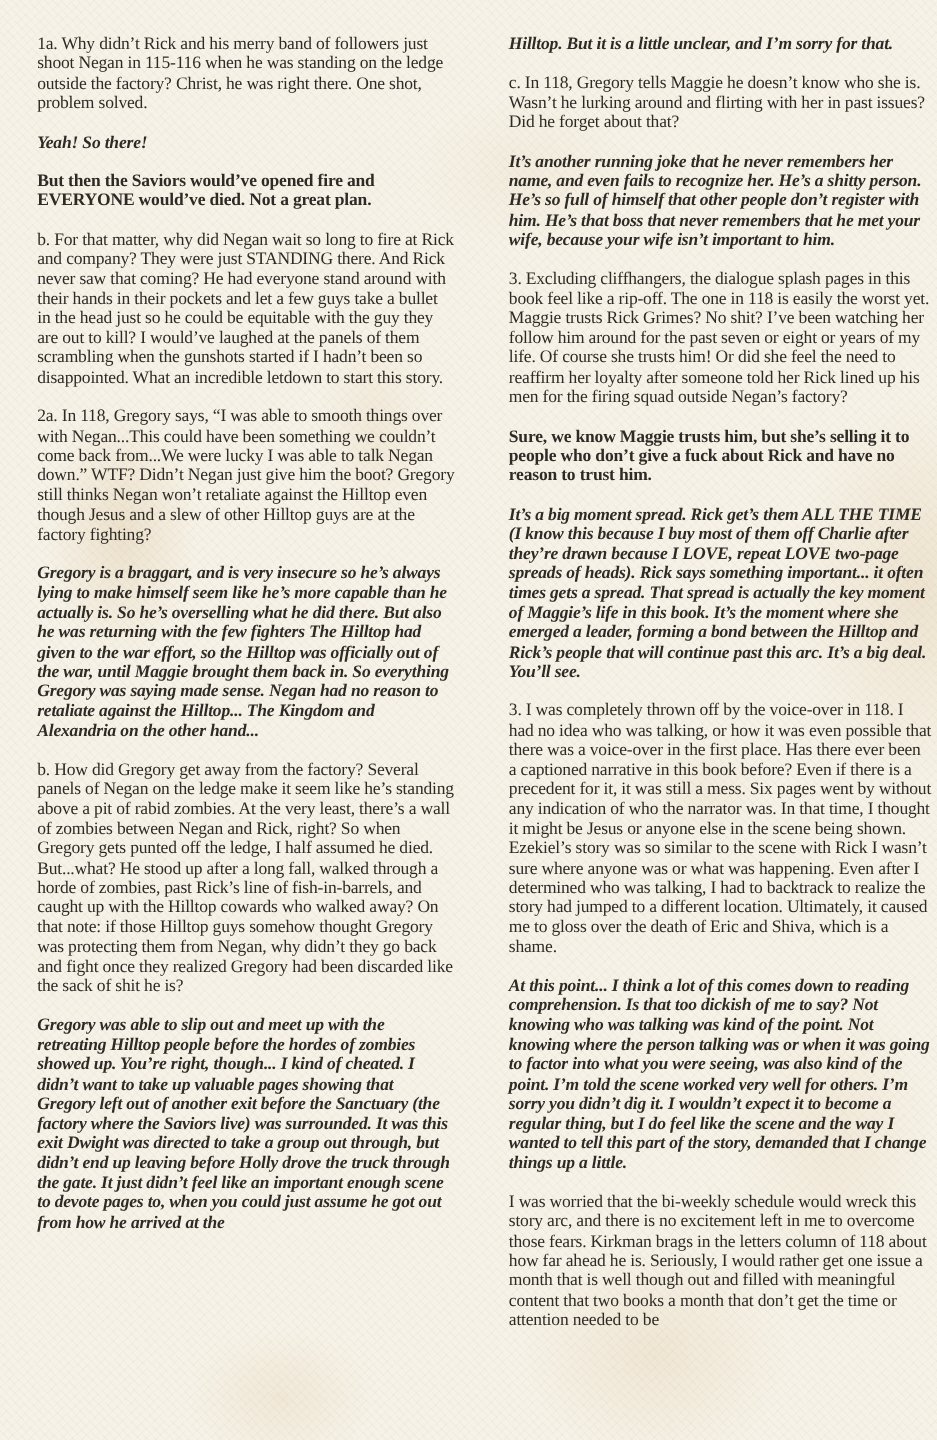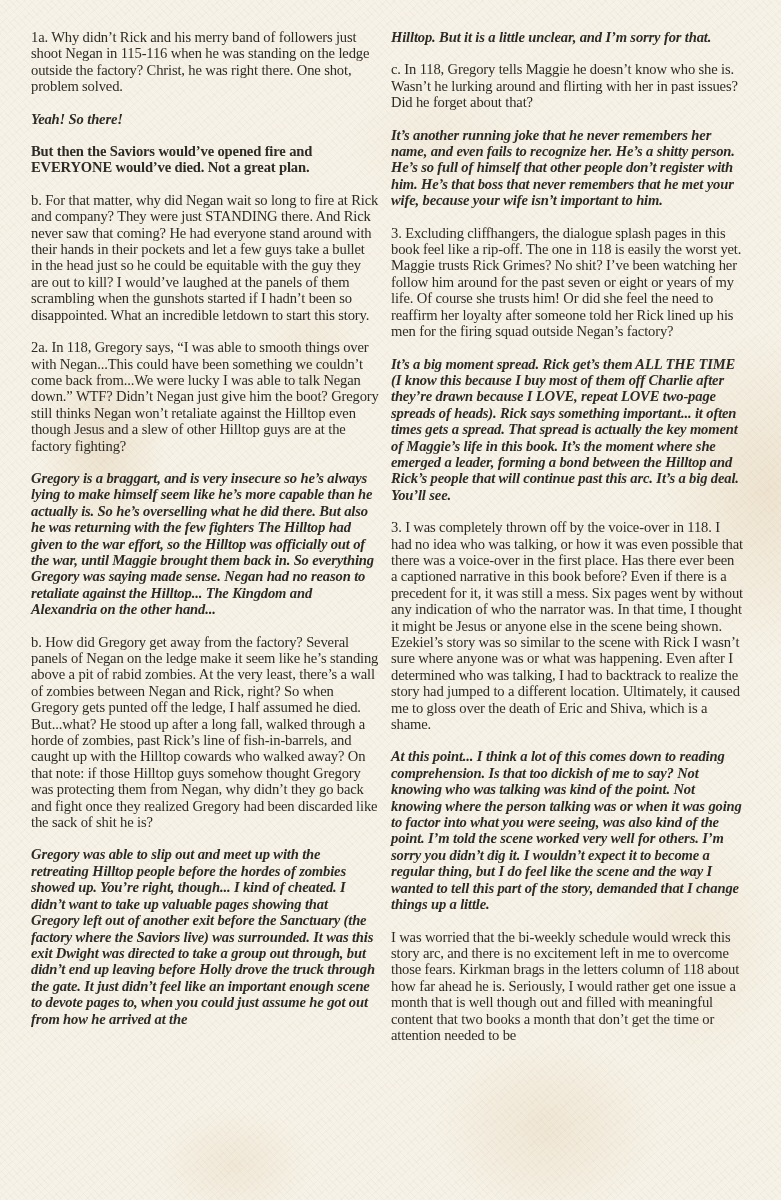--- a/index.html
+++ b/index.html
@@ -25,21 +25,21 @@
       radial-gradient(ellipse 130px 90px at 56% 12%, rgba(193,146,84,0.07), rgba(193,146,84,0) 70%),
       radial-gradient(ellipse 160px 130px at 70% 94%, rgba(193,146,84,0.13), rgba(193,146,84,0) 70%),
       radial-gradient(ellipse 120px 170px at 89% 79%, rgba(193,146,84,0.10), rgba(193,146,84,0) 70%),
       radial-gradient(ellipse 110px 80px at 30% 97%, rgba(193,146,84,0.11), rgba(193,146,84,0) 70%),
       radial-gradient(ellipse 80px 60px at 75% 55%, rgba(193,146,84,0.08), rgba(193,146,84,0) 70%),
       repeating-linear-gradient(47deg, rgba(166,138,96,0.05) 0 1px, rgba(0,0,0,0) 1px 5px),
       repeating-linear-gradient(-43deg, rgba(166,138,96,0.04) 0 1px, rgba(0,0,0,0) 1px 6px);
   }
   .columns {
     display: flex;
-    gap: 12px;
+    gap: 45px;
     align-items: flex-start;
   }
   .col {
     flex: 0 0 auto;
     width: 348px;
   }
   .col.right {
     width: 352px;
   }
   .para {
@@ -66,19 +66,20 @@
         <p class="para question">2a. In 118, Gregory says, “I was able to smooth things over with Negan...This could have been something we couldn’t come back from...We were lucky I was able to talk Negan down.” WTF? Didn’t Negan just give him the boot? Gregory still thinks Negan won’t retaliate against the Hilltop even though Jesus and a slew of other Hilltop guys are at the factory fighting?</p>
         <p class="para response">Gregory is a braggart, and is very insecure so he’s always lying to make himself seem like he’s more capable than he actually is. So he’s overselling what he did there. But also he was returning with the few fighters The Hilltop had given to the war effort, so the Hilltop was officially out of the war, until Maggie brought them back in. So everything Gregory was saying made sense. Negan had no reason to retaliate against the Hilltop... The Kingdom and Alexandria on the other hand...</p>
         <p class="para question">b. How did Gregory get away from the factory? Several panels of Negan on the ledge make it seem like he’s standing above a pit of rabid zombies. At the very least, there’s a wall of zombies between Negan and Rick, right? So when Gregory gets punted off the ledge, I half assumed he died. But...what? He stood up after a long fall, walked through a horde of zombies, past Rick’s line of fish-in-barrels, and caught up with the Hilltop cowards who walked away? On that note: if those Hilltop guys somehow thought Gregory was protecting them from Negan, why didn’t they go back and fight once they realized Gregory had been discarded like the sack of shit he is?</p>
         <p class="para response">Gregory was able to slip out and meet up with the retreating Hilltop people before the hordes of zombies showed up. You’re right, though... I kind of cheated. I didn’t want to take up valuable pages showing that Gregory left out of another exit before the Sanctuary (the factory where the Saviors live) was surrounded. It was this exit Dwight was directed to take a group out through, but didn’t end up leaving before Holly drove the truck through the gate. It just didn’t feel like an important enough scene to devote pages to, when you could just assume he got out from how he arrived at the</p>
       </div>
     <div class="col right">
         <p class="para response">Hilltop. But it is a little unclear, and I’m sorry for that.</p>
         <p class="para question">c. In 118, Gregory tells Maggie he doesn’t know who she is. Wasn’t he lurking around and flirting with her in past issues? Did he forget about that?</p>
         <p class="para response">It’s another running joke that he never remembers her name, and even fails to recognize her. He’s a shitty person. He’s so full of himself that other people don’t register with him. He’s that boss that never remembers that he met your wife, because your wife isn’t important to him.</p>
         <p class="para question">3. Excluding cliffhangers, the dialogue splash pages in this book feel like a rip-off. The one in 118 is easily the worst yet. Maggie trusts Rick Grimes? No shit? I’ve been watching her follow him around for the past seven or eight or years of my life. Of course she trusts him! Or did she feel the need to reaffirm her loyalty after someone told her Rick lined up his men for the firing squad outside Negan’s factory?</p>
+        <p class="para emphasis">Sure, we know Maggie trusts him, but she’s selling it to people who don’t give a fuck about Rick and have no reason to trust him.</p>
         <p class="para response">It’s a big moment spread. Rick get’s them ALL THE TIME (I know this because I buy most of them off Charlie after they’re drawn because I LOVE, repeat LOVE two-page spreads of heads). Rick says something important... it often times gets a spread. That spread is actually the key moment of Maggie’s life in this book. It’s the moment where she emerged a leader, forming a bond between the Hilltop and Rick’s people that will continue past this arc. It’s a big deal. You’ll see.</p>
         <p class="para question">3. I was completely thrown off by the voice-over in 118. I had no idea who was talking, or how it was even possible that there was a voice-over in the first place. Has there ever been a captioned narrative in this book before? Even if there is a precedent for it, it was still a mess. Six pages went by without any indication of who the narrator was. In that time, I thought it might be Jesus or anyone else in the scene being shown. Ezekiel’s story was so similar to the scene with Rick I wasn’t sure where anyone was or what was happening. Even after I determined who was talking, I had to backtrack to realize the story had jumped to a different location. Ultimately, it caused me to gloss over the death of Eric and Shiva, which is a shame.</p>
         <p class="para response">At this point... I think a lot of this comes down to reading comprehension. Is that too dickish of me to say? Not knowing who was talking was kind of the point. Not knowing where the person talking was or when it was going to factor into what you were seeing, was also kind of the point. I’m told the scene worked very well for others. I’m sorry you didn’t dig it. I wouldn’t expect it to become a regular thing, but I do feel like the scene and the way I wanted to tell this part of the story, demanded that I change things up a little.</p>
         <p class="para question">I was worried that the bi-weekly schedule would wreck this story arc, and there is no excitement left in me to overcome those fears. Kirkman brags in the letters column of 118 about how far ahead he is. Seriously, I would rather get one issue a month that is well though out and filled with meaningful content that two books a month that don’t get the time or attention needed to be</p>
       </div>
   </div>
 </div>
 
 </body></html>

